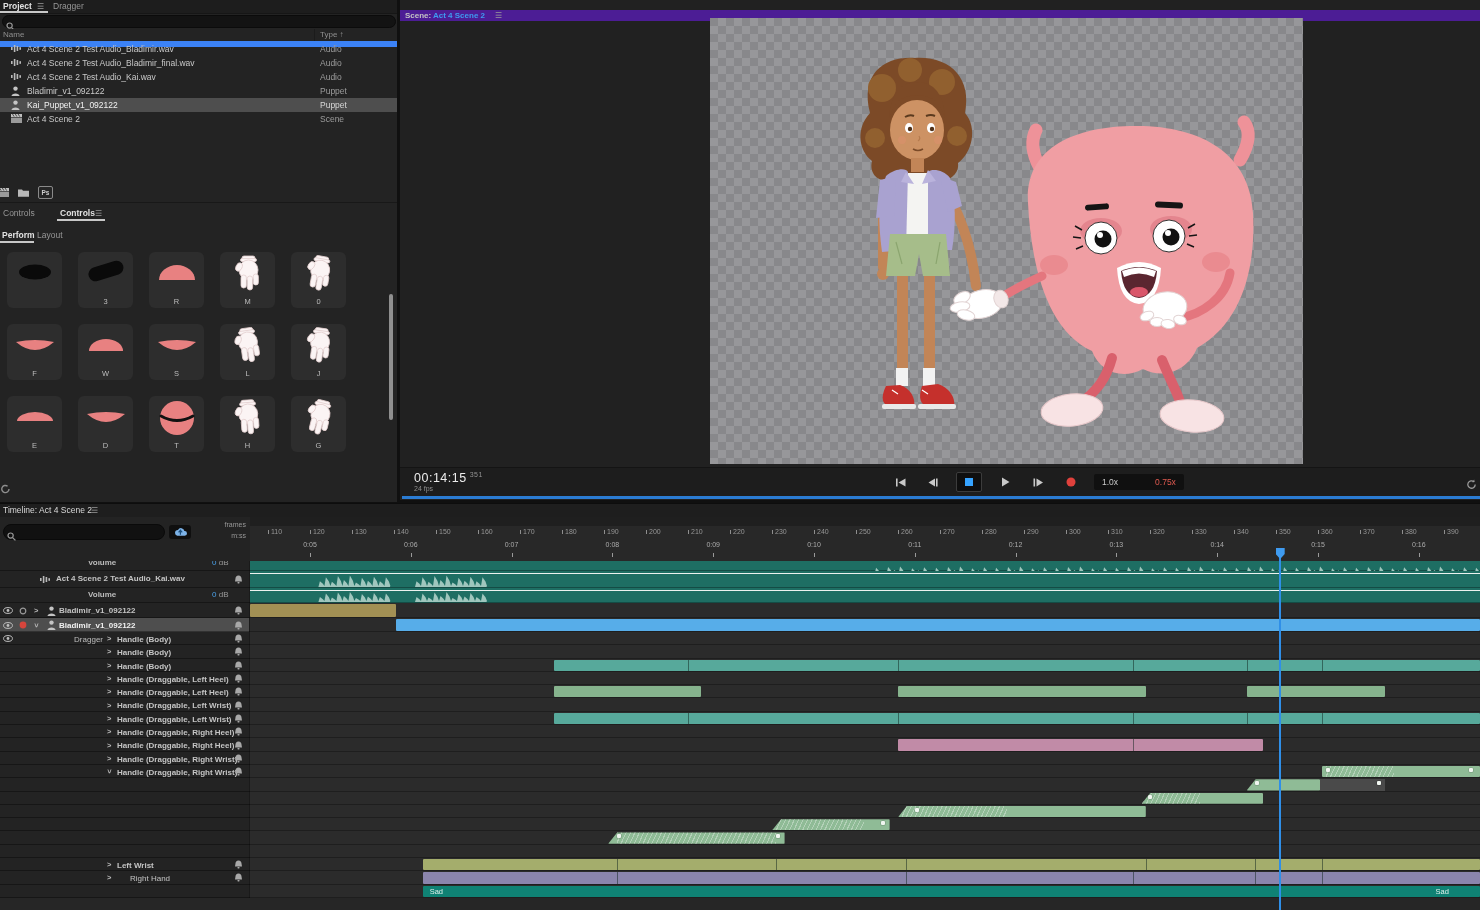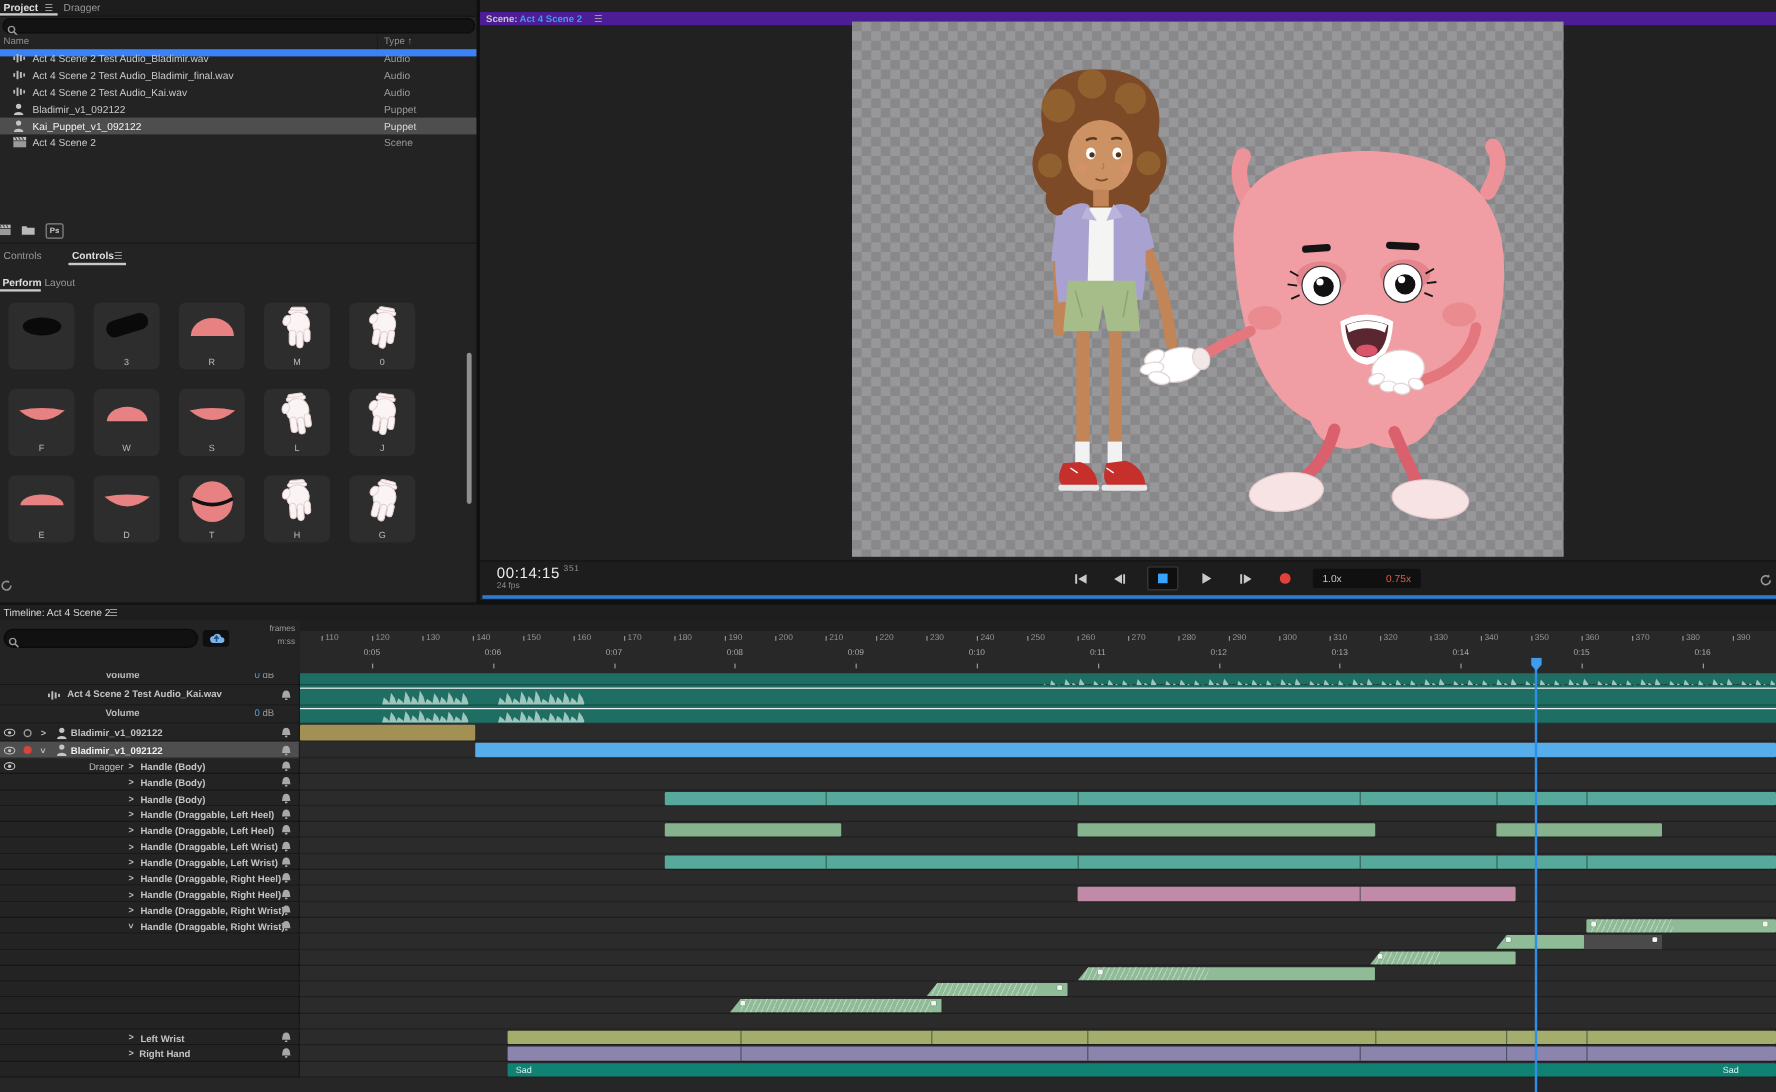--- a/index.html
+++ b/index.html
@@ -1018,21 +1018,21 @@
               <div class="seg-div" style="left: 831.6px;"></div>
               <div class="seg-div" style="left: 898.8px;"></div>
             </div>
           </div>
         </div>
         <div class="trow" style="height: 13.3px;">
           <div class="tleft">
             <span class="icon-slot" style="left: 107px;">
               <span class="chev">&gt;</span>
             </span>
-            <span style="position: absolute; left: 116px; top: 3px; font-weight: bold; white-space: nowrap;">Right Hand</span>
+            <span style="position: absolute; left: 130px; top: 3px; font-weight: normal; white-space: nowrap;">Right Hand</span>
             <span class="icon-slot" style="left: 234px;">
               <svg width="9" height="9">
                 <path d="M4.5 .5 c-2 0 -3 1.6 -3.1 3.4 L1 6.5 h7 L7.6 3.9 C7.5 2.1 6.5 .5 4.5 .5z" fill="#a8a8a8"></path>
                 <rect x="3.4" y="7" width="2.2" height="1.4" rx=".7" fill="#a8a8a8"></rect>
               </svg>
             </span>
           </div>
           <div class="tlane">
             <div class="bar" style="left: 173.4px; width: 1056.6px; background: rgb(139, 133, 173);">
               <div class="seg-div" style="left: 193.2px;"></div>

